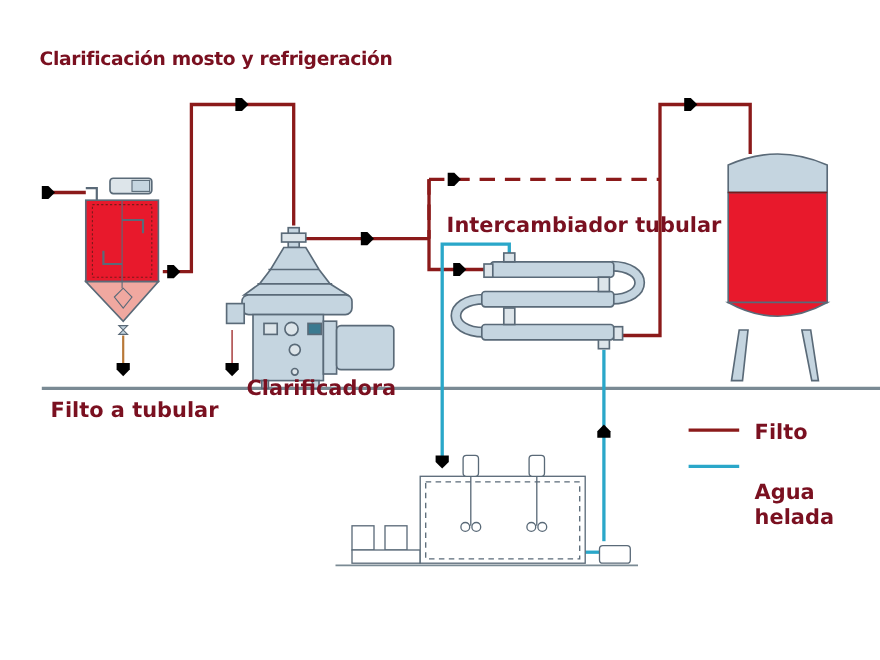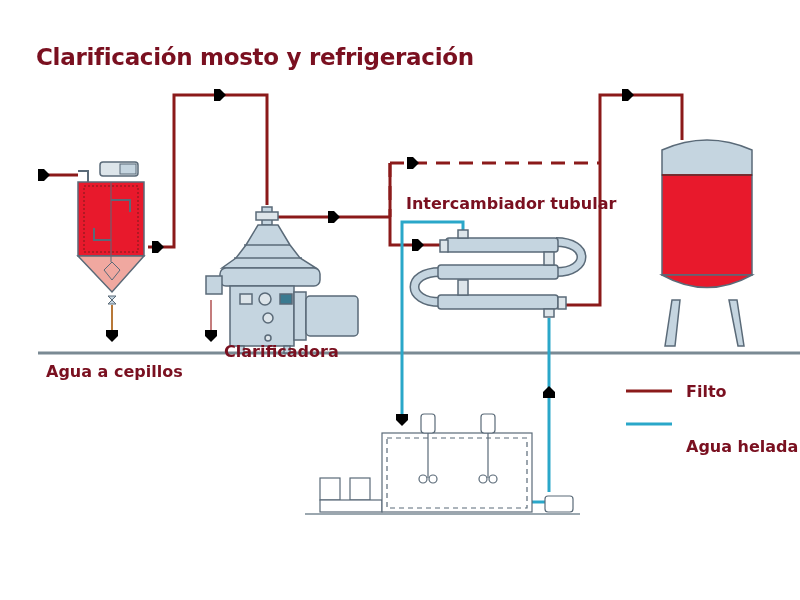--- a/index.html
+++ b/index.html
@@ -1,18 +1,18 @@
 <!DOCTYPE html>
 <html><head>
 <meta charset="utf-8">
 <style>
   html, body { margin:0; padding:0; background:#ffffff; }
   body { width:800px; height:600px; position:relative; overflow:hidden; font-family:"Liberation Sans", sans-serif; }
-  .title { position:absolute; left:36px; top:44px; font-size:23px; font-weight:bold; color:#7a1020; font-family:"DejaVu Sans", sans-serif; letter-spacing:-0.3px; }
-  .label { position:absolute; font-weight:bold; color:#7a1020; font-family:"DejaVu Sans", sans-serif; font-size:16px; }
+  .title { position:absolute; left:36px; top:44px; font-size:17px; font-weight:bold; color:#7a1020; font-family:"DejaVu Sans", sans-serif; letter-spacing:-0.3px; }
+  .label { position:absolute; font-weight:bold; color:#7a1020; font-family:"DejaVu Sans", sans-serif; font-size:19px; }
   svg.diagram { position:absolute; left:0; top:0; }
 </style>
 </head>
 <body>
 
 <div class="title">Clarificación mosto y refrigeración</div>
 
 <svg class="diagram" width="800" height="600" viewBox="0 0 800 600">
   <defs>
     <g id="arrowR">
@@ -137,20 +137,20 @@
     <circle cx="483" cy="479" r="4"></circle>
       <circle cx="493" cy="479" r="4"></circle>
     <rect x="545" y="496" width="28" height="16" rx="3"></rect>
     <line x1="305" y1="514" x2="580" y2="514" stroke="#7a8a94" stroke-width="1.5"></line>
   </g>
 
   <line x1="626" y1="391" x2="672" y2="391" stroke="#8b1a1a" stroke-width="3"></line>
   <line x1="626" y1="424" x2="672" y2="424" stroke="#2aa7c9" stroke-width="3"></line>
 </svg>
 
-<div class="label" style="left:46px; top:362px;">Agua a cepillos</div>
+<div class="label" style="left:46px; top:362px;">Filto a tubular</div>
 <div class="label" style="left:224px; top:342px;text-align:right;">Clarificadora</div>
 <div class="label" style="left:406px; top:194px;">Intercambiador tubular</div>
 
 <div>
   <div class="label" style="left:686px; top:382px;">Filto</div>
   <div class="label" style="left:686px; top:437px;">Agua helada</div>
 </div>
 
 </body></html>

